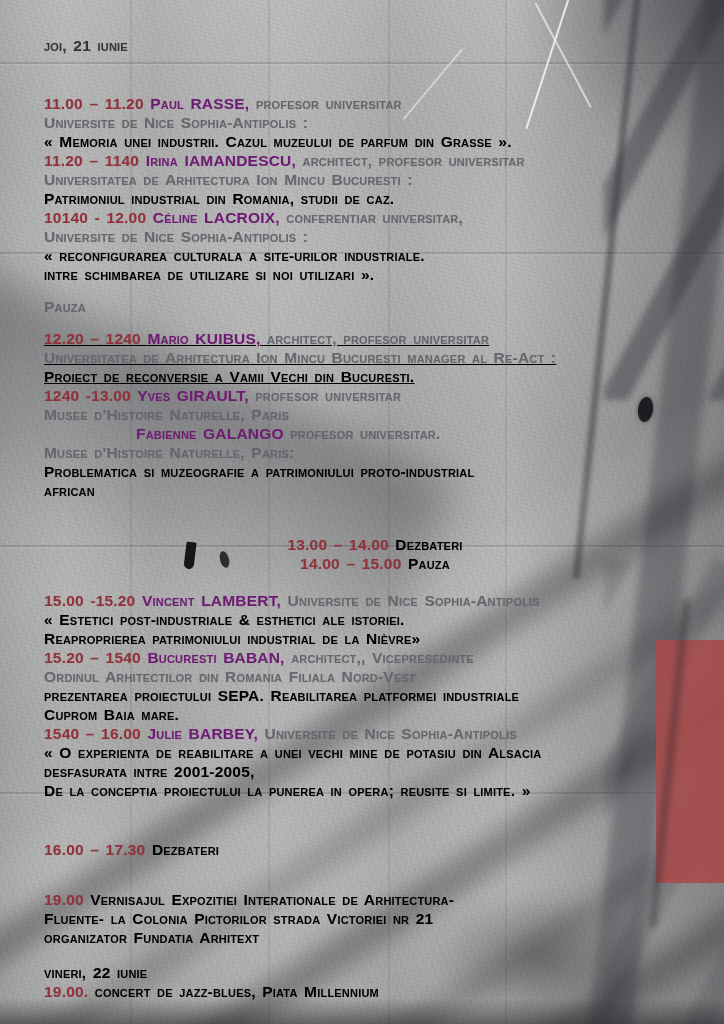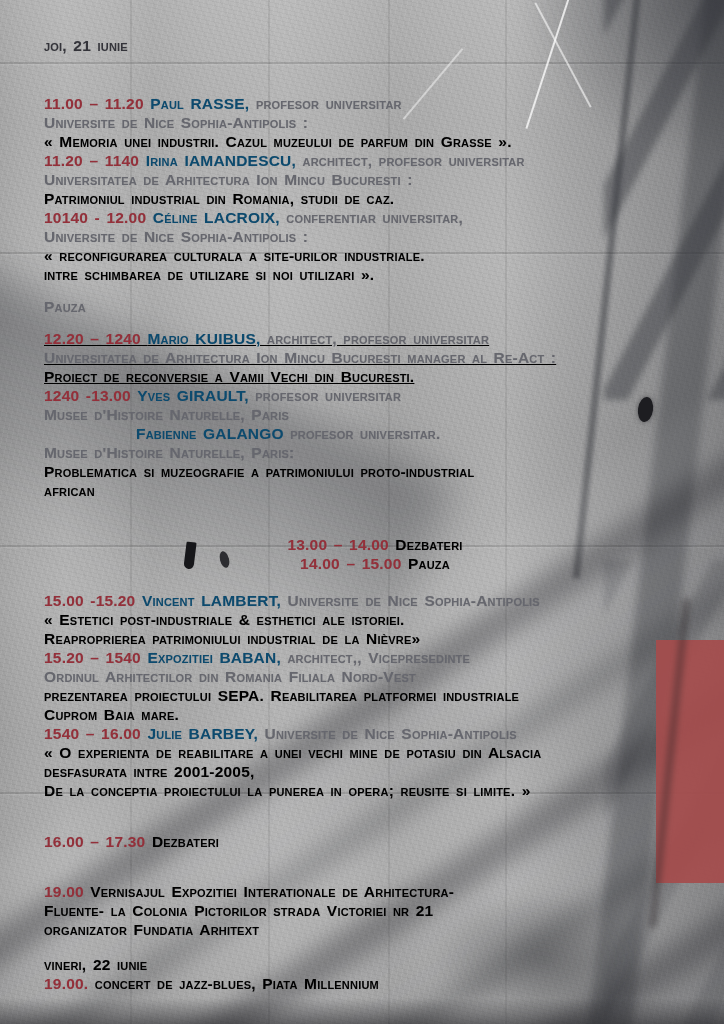--- a/index.html
+++ b/index.html
@@ -66,21 +66,21 @@
     font-weight:700;
     font-size:15.5px;line-height:19px;
     letter-spacing:.2px;word-spacing:2px;
     white-space:nowrap;
     text-shadow:0 0 1px rgba(20,20,24,.12);
   }
   .heading{color:#34343a;margin-bottom:39px;}
   .line{height:19px;}
   .line.indent{padding-left:92px;}
   .seg-time{color:#94303a;}
-  .seg-name{color:#0c4a6e;}
+  .seg-name{color:#701a75;}
   .seg-dark{color:#000000;}
   .seg-muted{color:#66676e;}
 </style>
 </head>
 <body>
 
 <div class="poster">
 
   <div class="layer bg-base"></div>
   <div class="layer bg-tone"></div>
@@ -154,32 +154,32 @@
         <div class="group" style="margin-top: 35px; text-align: center;">
           <div class="line"><span class="seg-time">13.00 – 14.00 </span><span class="seg-dark">Dezbateri</span></div>
           <div class="line"><span class="seg-time">14.00 – 15.00 </span><span class="seg-dark">Pauza</span></div>
         </div>
         <div class="group" style="margin-top: 18px;">
           <div class="line"><span class="seg-time">15.00 -15.20 </span><span class="seg-name">Vincent LAMBERT, </span><span class="seg-muted">Universite de Nice Sophia-Antipolis</span></div>
           <div class="line"><span class="seg-dark">« Estetici post-industriale &amp; esthetici ale istoriei.</span></div>
           <div class="line"><span class="seg-dark">Reaproprierea patrimoniului industrial de la Nièvre»</span></div>
         </div>
         <div class="group">
-          <div class="line"><span class="seg-time">15.20 – 1540 </span><span class="seg-name">Expozitiei BABAN, </span><span class="seg-muted">architect,, Vicepresedinte</span></div>
+          <div class="line"><span class="seg-time">15.20 – 1540 </span><span class="seg-name">Bucuresti BABAN, </span><span class="seg-muted">architect,, Vicepresedinte</span></div>
           <div class="line"><span class="seg-muted">Ordinul Arhitectilor din Romania Filiala Nord-Vest</span></div>
           <div class="line"><span class="seg-dark">prezentarea proiectului SEPA. Reabilitarea platformei industriale</span></div>
           <div class="line"><span class="seg-dark">Cuprom Baia mare.</span></div>
         </div>
         <div class="group">
           <div class="line"><span class="seg-time">1540 – 16.00 </span><span class="seg-name">Julie BARBEY, </span><span class="seg-muted">Universite de Nice Sophia-Antipolis</span></div>
           <div class="line"><span class="seg-dark">« O experienta de reabilitare a unei vechi mine de potasiu din Alsacia</span></div>
           <div class="line"><span class="seg-dark">desfasurata intre 2001-2005,</span></div>
           <div class="line"><span class="seg-dark">De la conceptia proiectului la punerea in opera; reusite si limite. »</span></div>
         </div>
-        <div class="group" style="margin-top: 32px;">
+        <div class="group" style="margin-top: 40px;">
           <div class="line"><span class="seg-time">16.00 – 17.30 </span><span class="seg-dark">Dezbateri</span></div>
         </div>
         <div class="group" style="margin-top: 31px;">
           <div class="line"><span class="seg-time">19.00 </span><span class="seg-dark">Vernisajul Expozitiei Interationale de Arhitectura-</span></div>
           <div class="line"><span class="seg-dark">Fluente- la Colonia Pictorilor strada Victoriei nr 21</span></div>
           <div class="line"><span class="seg-dark">organizator Fundatia Arhitext</span></div>
         </div>
         <div class="group" style="margin-top: 16px;">
           <div class="line"><span class="seg-dark">vineri, 22 iunie</span></div>
           <div class="line"><span class="seg-time">19.00. </span><span class="seg-dark">concert de jazz-blues, Piata Millennium</span></div>

